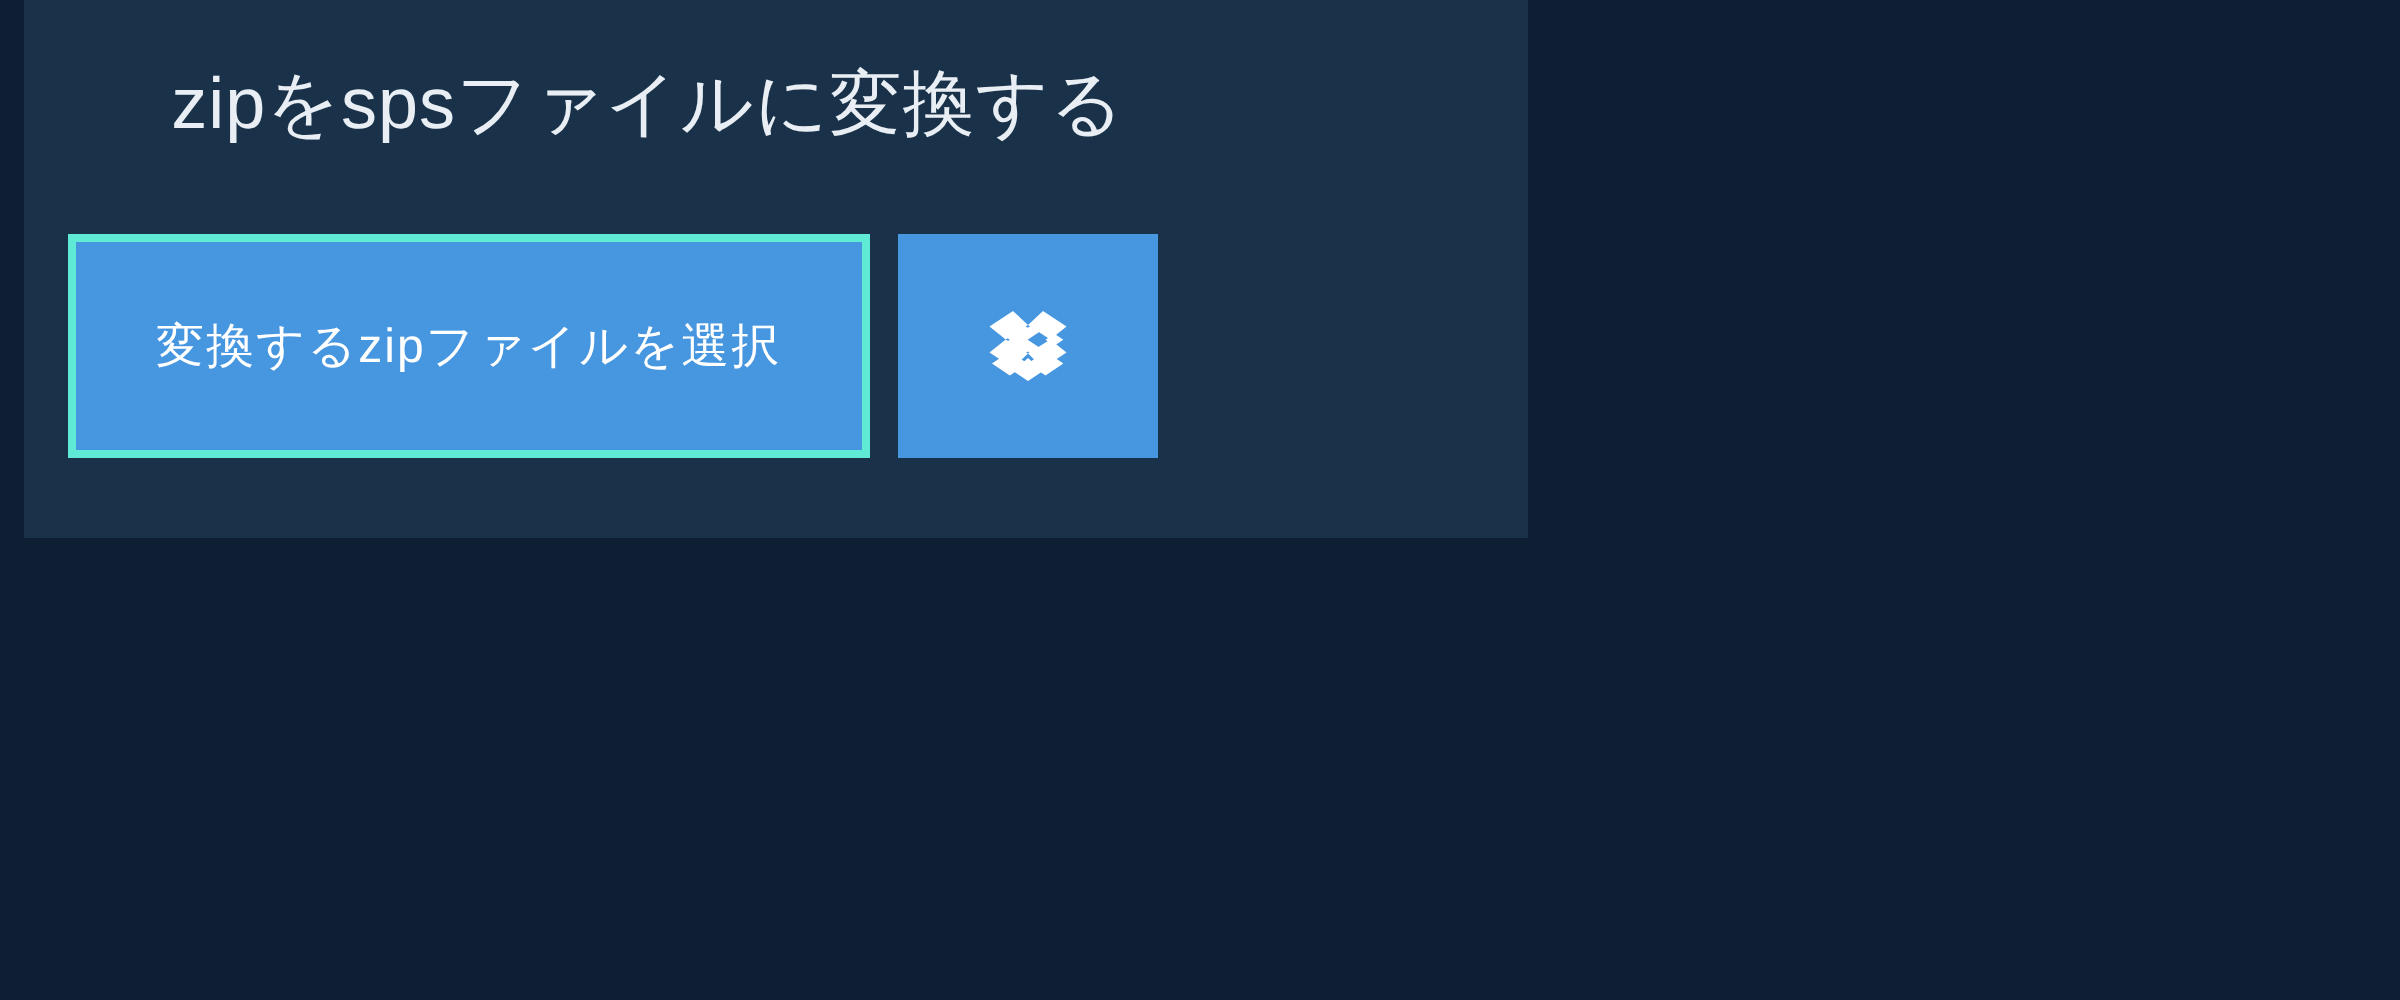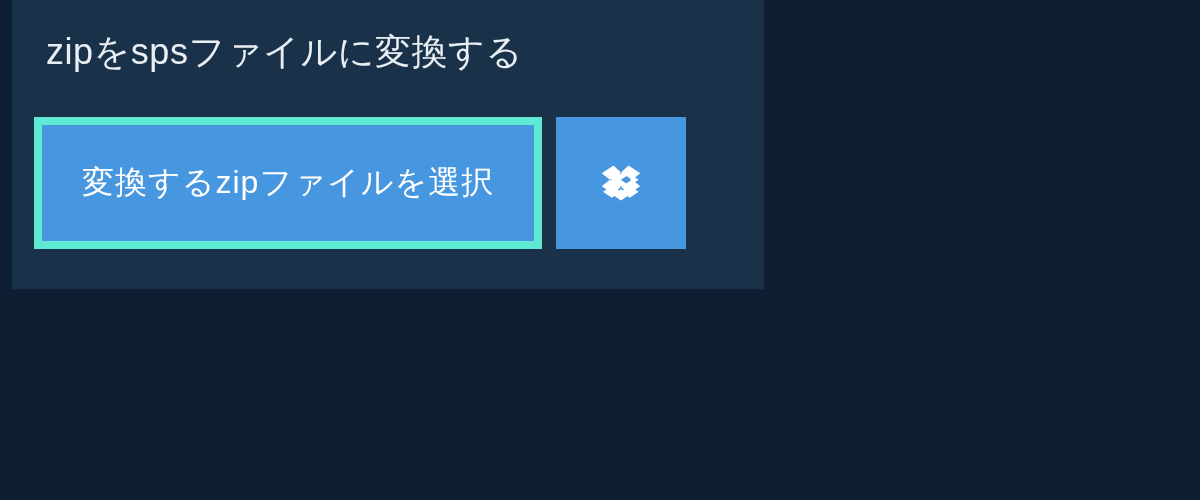--- a/index.html
+++ b/index.html
@@ -17,37 +17,38 @@
     .panel {
       background-color: #193249;
       margin-left: 12px;
       margin-top: 0;
       width: 752px;
       padding: 0;
     }
     .header {
       padding: 28px 22px 40px 34px;
       width: 612px;
+      text-align: center;
     }
     .header-title {
       color: #e8eef3;
       font-size: 36px;
       font-weight: 400;
       letter-spacing: 0.5px;
     }
     .button-row {
       display: flex;
       gap: 14px;
       padding: 0 22px 40px 22px;
     }
     .select-button {
       background-color: #4796e0;
-      border: 8px solid #5eead4;
+      border: 4px solid #5eead4;
       color: #ffffff;
-      font-size: 32px;
+      font-size: 24px;
       font-weight: 400;
       padding: 36px 40px;
       cursor: pointer;
       display: flex;
       align-items: center;
       justify-content: flex-end;
       letter-spacing: 1px;
     }
     .dropbox-button {
       background-color: #4796e0;

